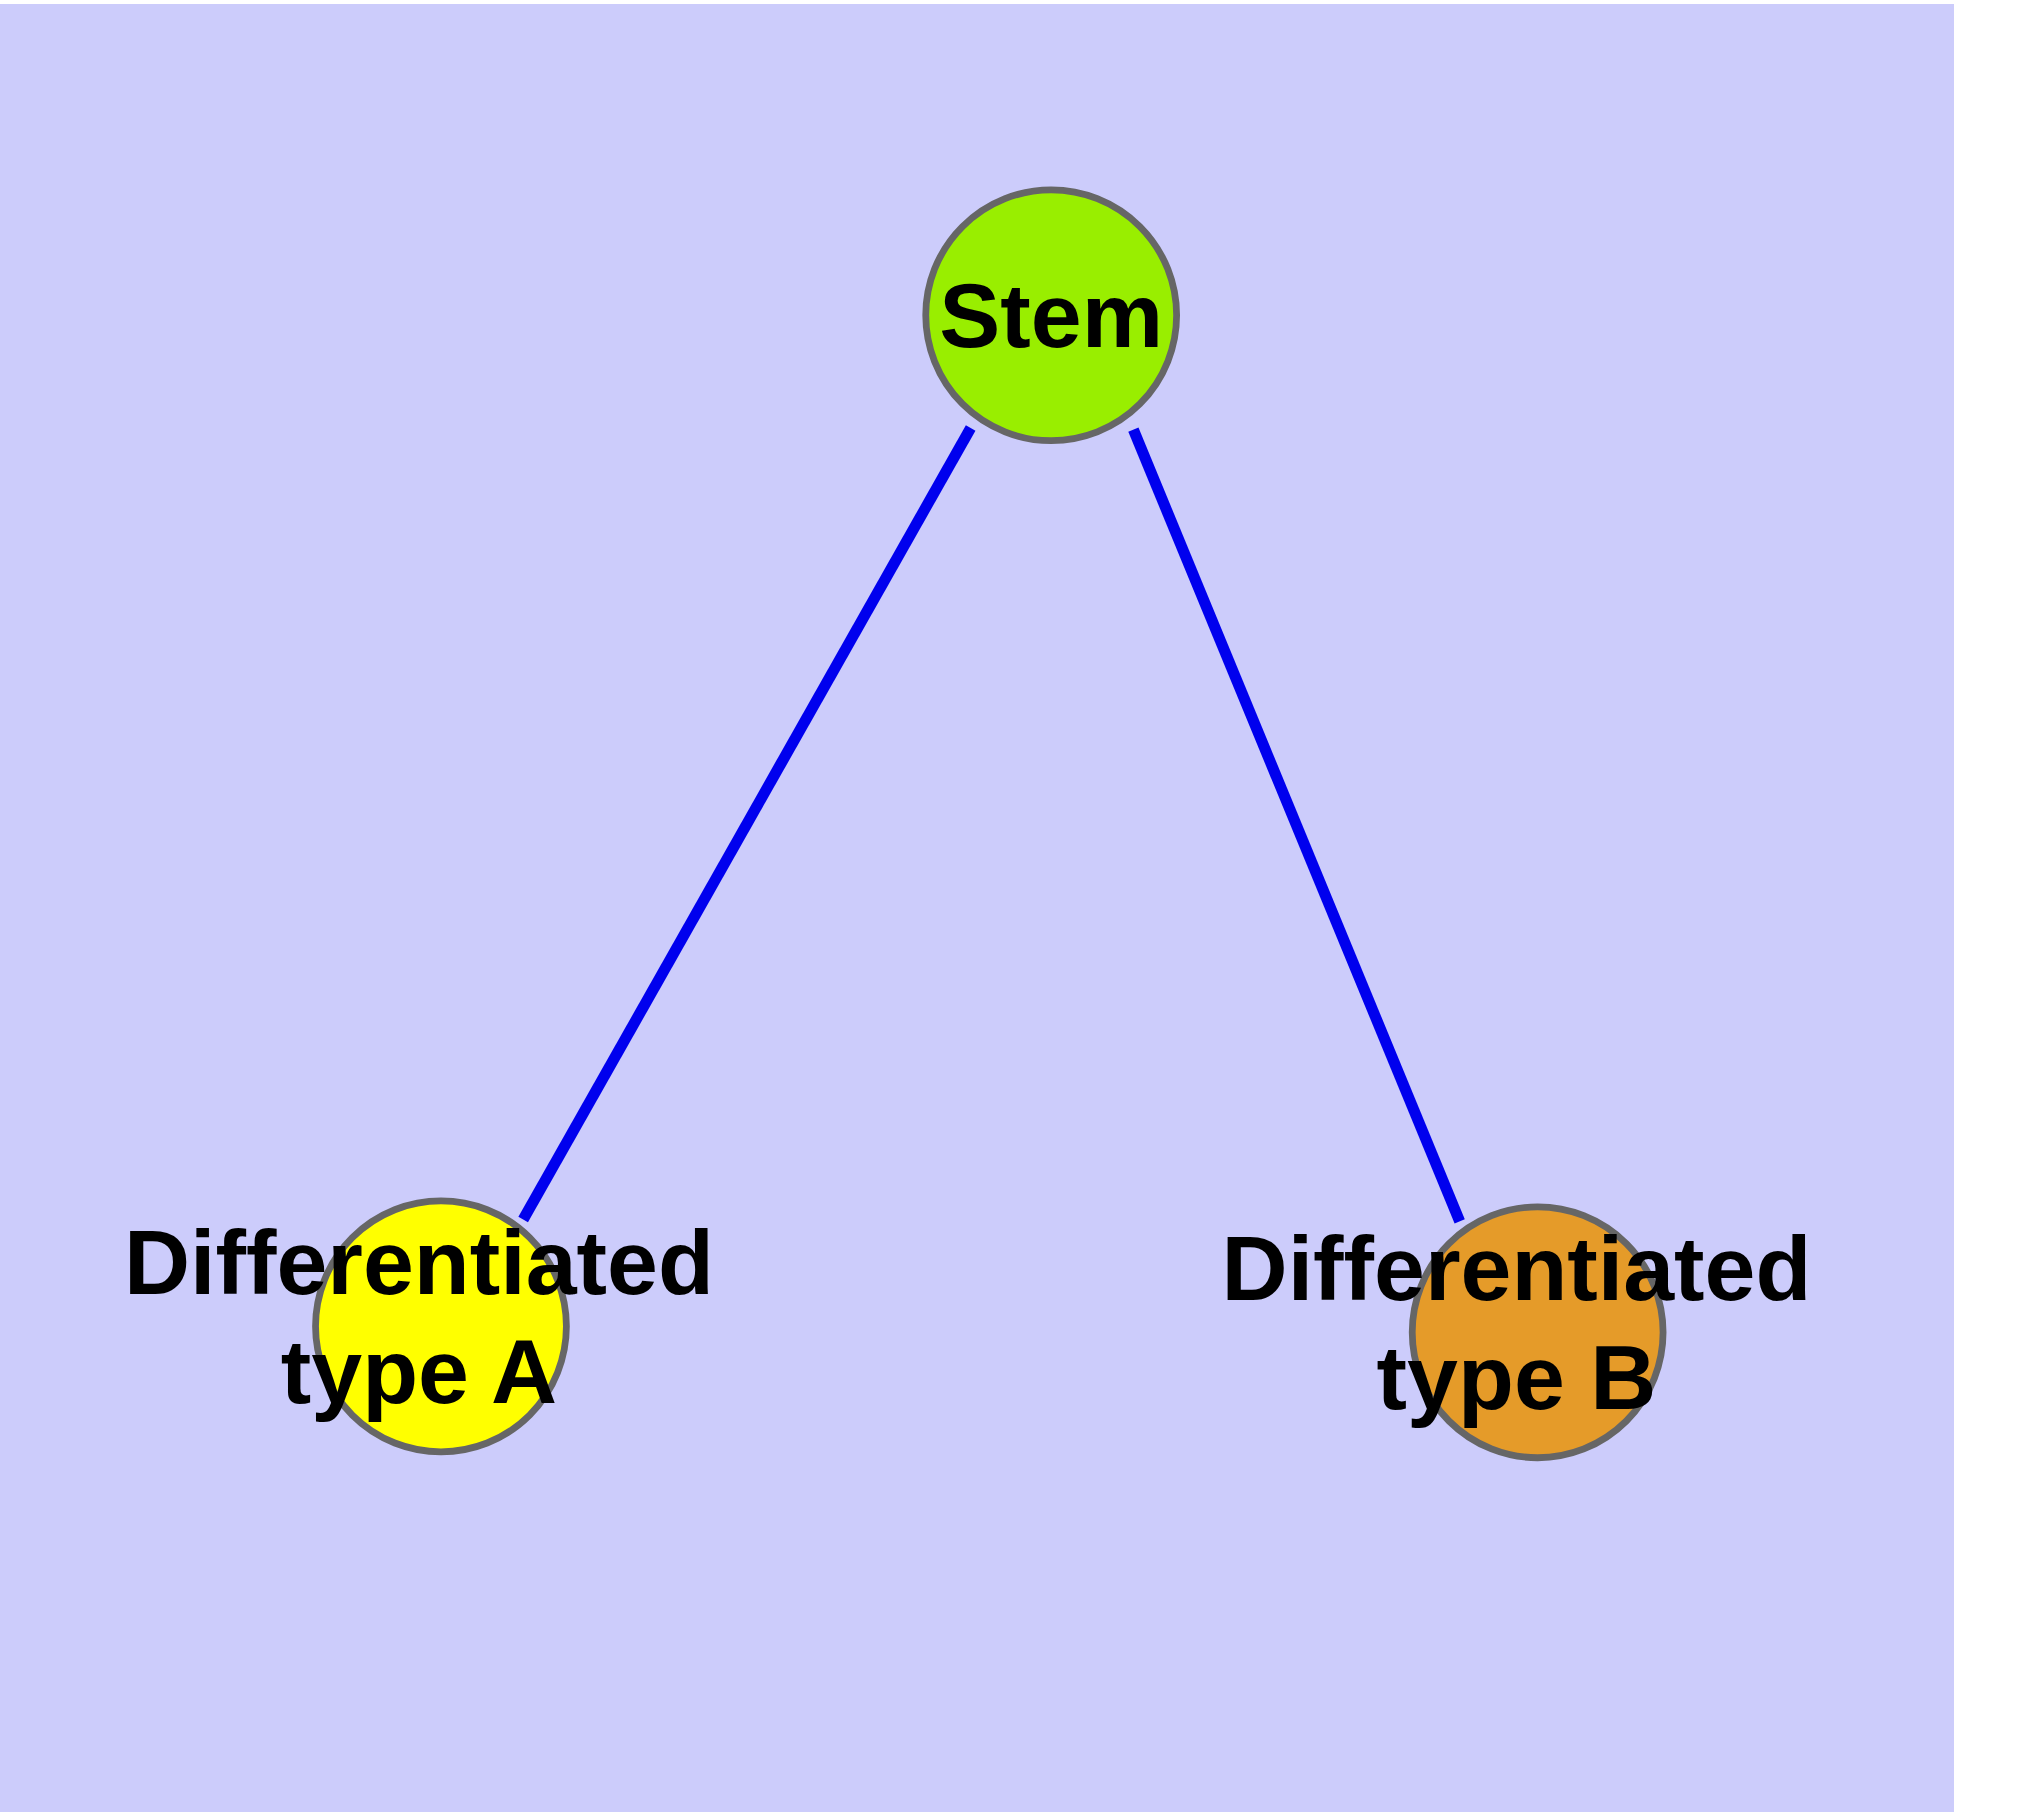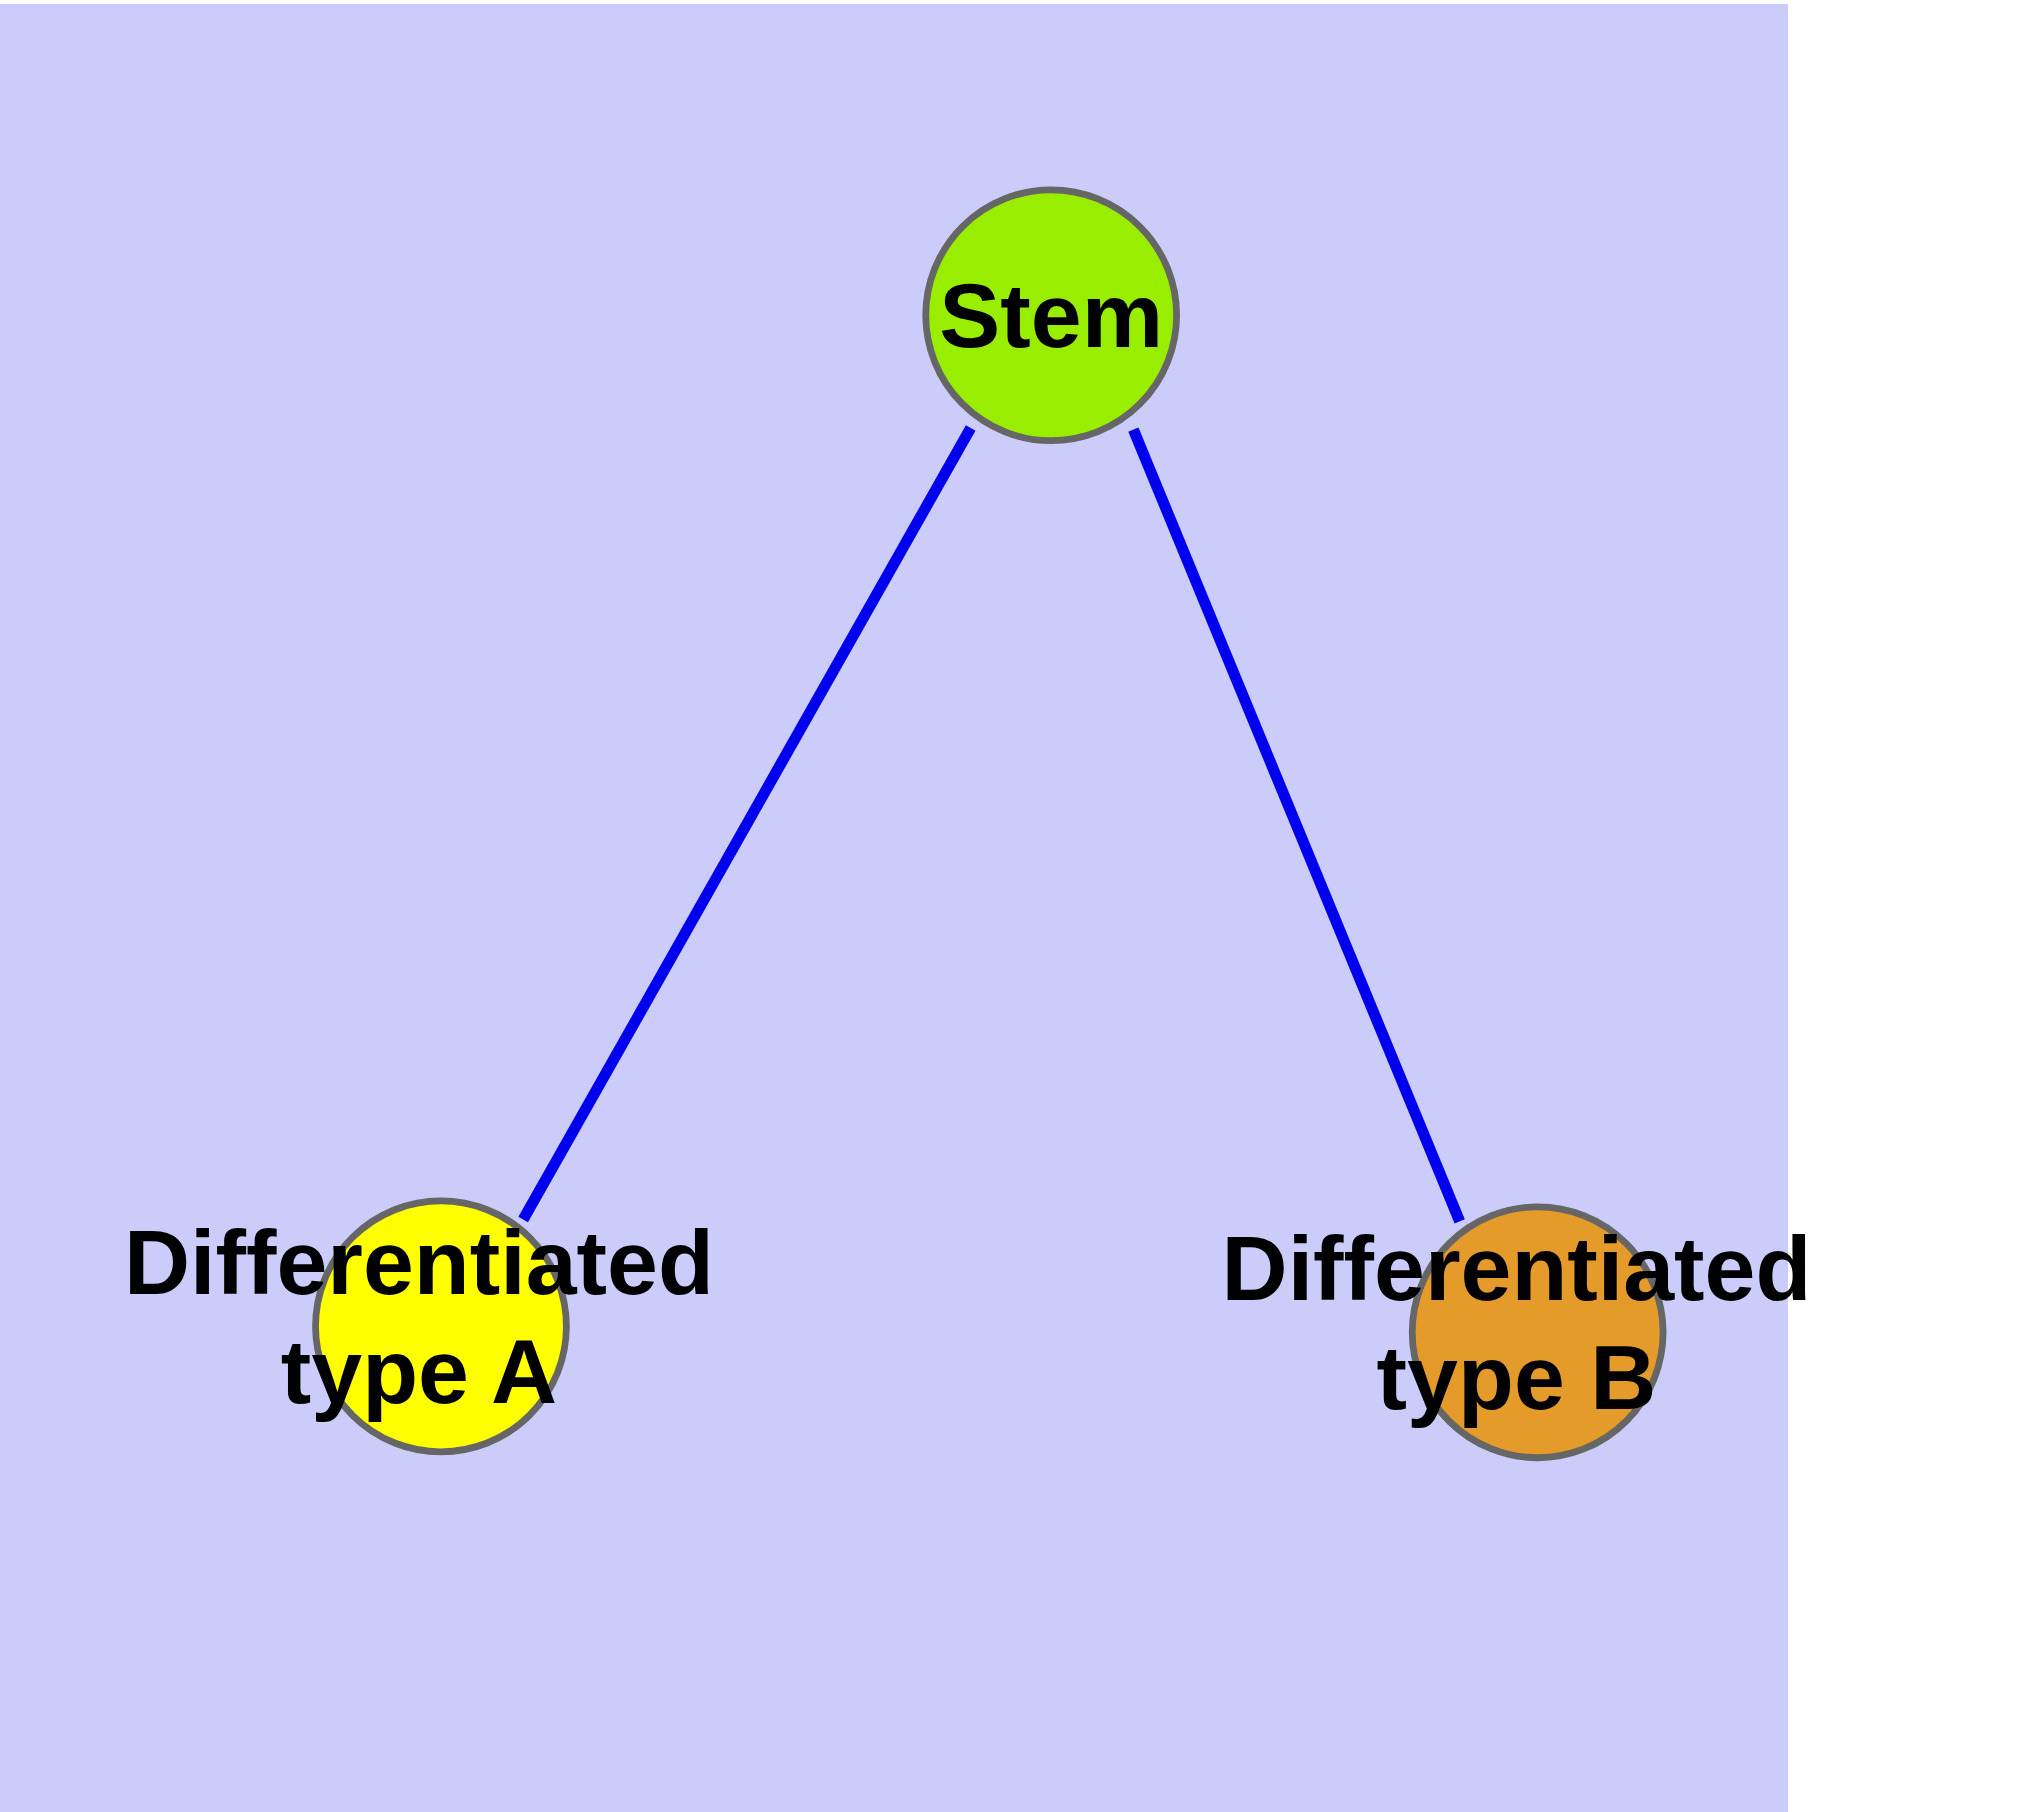--- a/index.html
+++ b/index.html
@@ -9,21 +9,21 @@
     background: #ffffff;
   }
   body {
     width: 2021px;
     height: 1812px;
     overflow: hidden;
     font-family: "Liberation Sans", sans-serif;
   }
   #canvas {
     position: relative;
-    width: 1788px;
+    width: 1954px;
     height: 1812px;
     background: #ccccfb;
     box-sizing: border-box;
     padding-left: 20px;
   }
   #top-strip {
     position: absolute;
     left: 0;
     top: 0;
     width: 2021px;

